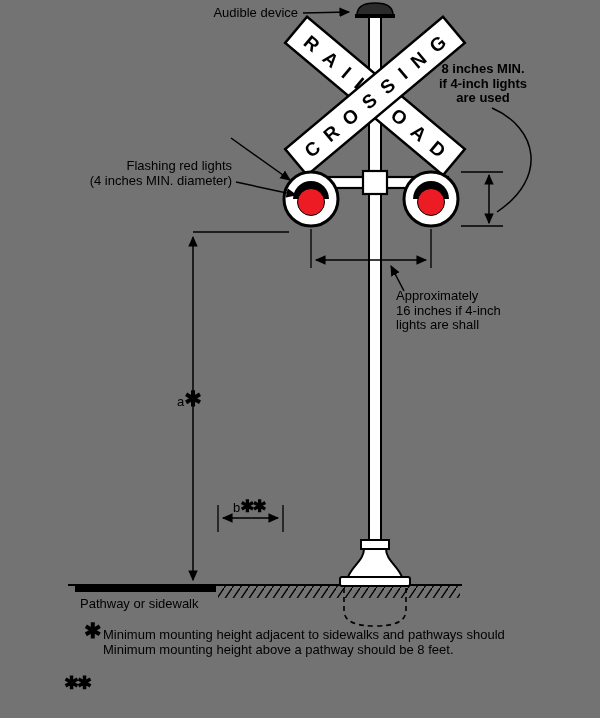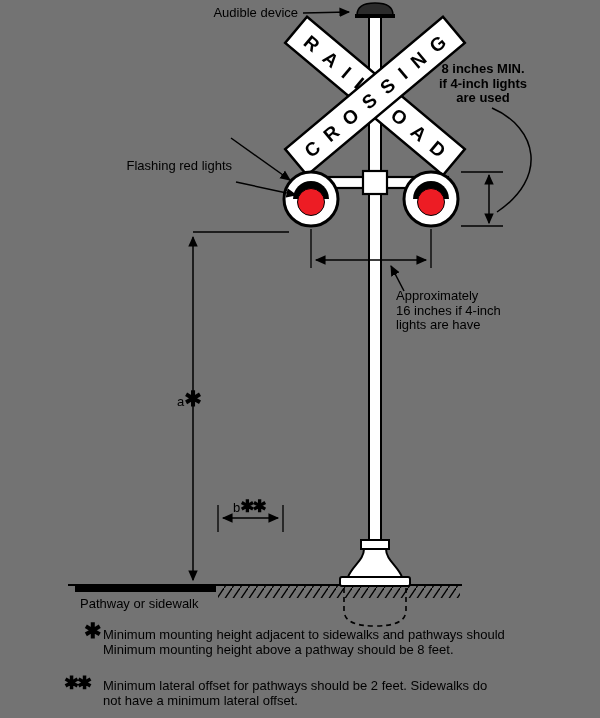--- a/index.html
+++ b/index.html
@@ -98,43 +98,40 @@
 
   <div class="lbl note8">
     <span class="ln">8 inches MIN.</span>
     <span class="ln">if 4-inch lights</span>
     <span class="ln">are used</span>
   </div>
 
 
   <div class="lbl flashing">
     <span class="ln">Flashing red lights</span>
+    <span class="ln">(4 inches MIN. diameter)</span>
   </div>
 
   <div class="lbl note16">
     <span class="ln">Approximately</span>
     <span class="ln">16 inches if 4-inch</span>
-    <span class="ln">lights are have</span>
+    <span class="ln">lights are shall</span>
   </div>
 
   <div class="lbl dima">
     <span class="dim-letter">a</span><span class="dim-star">✱</span>
   </div>
 
   <div class="lbl dimb">
     <span class="dim-letter">b</span><span class="dim-star-sm">✱✱</span>
   </div>
 
   <div class="lbl pathway">Pathway or sidewalk</div>
 
   <div class="lbl fn-marker1">✱</div>
   <div class="lbl fn-text1">
     <span class="ln">Minimum mounting height adjacent to sidewalks and pathways should</span>
     <span class="ln">Minimum mounting height above a pathway should be 8 feet.</span>
   </div>
 
   <div class="lbl fn-marker2">✱✱</div>
-  <div class="lbl fn-text2">
-    <span class="ln">Minimum lateral offset for pathways should be 2 feet. Sidewalks do</span>
-    <span class="ln">not have a minimum lateral offset.</span>
-  </div>
 
 </div>
 
 </body></html>

